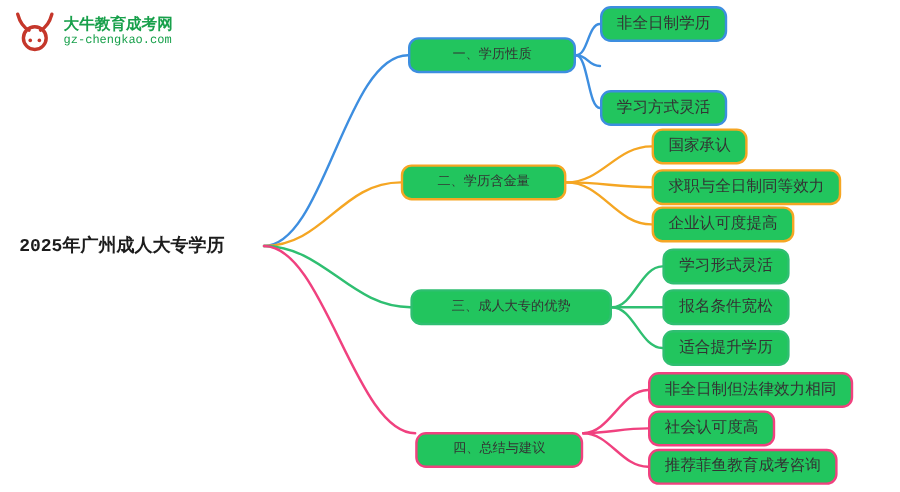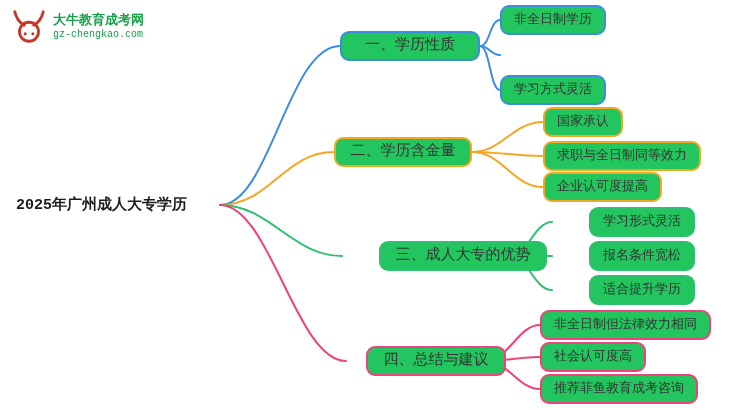--- a/index.html
+++ b/index.html
@@ -13,24 +13,24 @@
   .stroke-orange{stroke:#f5a623;}
   .stroke-green{stroke:#2fbf71;}
   .stroke-pink{stroke:#f0417f;}
 
   .node{
     position:absolute;box-sizing:border-box;background:#22c55e;
     border:2px solid #999;border-radius:9px;
     padding:3px 12px;font-size:13px;line-height:20px;color:#333;
     white-space:nowrap;
   }
-  .branch{text-align:center;font-size:15px;}
+  .branch{text-align:center;font-size:11px;}
   .b-blue{border-color:#3d8ee0;}
   .b-orange{border-color:#f5a623;}
-  .b-green{border-color:#2fbf71;margin-left:37px;}
+  .b-green{border-color:#2fbf71;}
   .b-pink{border-color:#f0417f;}
 
   .root{
     position:absolute;left:16px;top:195px;
     font-size:15px;font-weight:bold;color:#1c1c1c;white-space:nowrap;
   }
 
   .logo{position:absolute;left:10px;top:8px;display:flex;align-items:center;gap:5px;}
   .logo-text{display:flex;flex-direction:column;line-height:1.15;}
   .brand-name{font-size:13px;font-weight:bold;color:#18a04b;}
@@ -74,21 +74,21 @@
       <span class="brand-name">大牛教育成考网</span>
       <span class="brand-domain">gz-chengkao.com</span>
     </div>
   </div>
 
   <div class="root">2025年广州成人大专学历</div>
 
   <div class="node branch b-blue" style="left:340px;top:31px;width:140px;">一、学历性质</div>
   <div class="node branch b-orange" style="left:334px;top:137px;width:138px;">二、学历含金量</div>
   <div class="node branch b-green" style="left:342px;top:241px;width:168px;">三、成人大专的优势</div>
-  <div class="node branch b-pink" style="left:346px;top:346px;width:140px;margin-left:20px;">四、总结与建议</div>
+  <div class="node branch b-pink" style="left:346px;top:360px;width:140px;">四、总结与建议</div>
 
   <div class="node b-blue" style="left:500px;top:5px;">非全日制学历</div>
   <div class="node b-blue" style="left:500px;top:75px;">学习方式灵活</div>
 
   <div class="node b-orange" style="left:543px;top:141px;">求职与全日制同等效力</div>
   <div class="node b-orange" style="left:543px;top:107px;">国家承认</div>
   <div class="node b-orange" style="left:543px;top:172px;">企业认可度提高</div>
 
   <div class="node b-green" style="left:552px;top:207px;">学习形式灵活</div>
   <div class="node b-green" style="left:552px;top:241px;text-align:right;">报名条件宽松</div>

